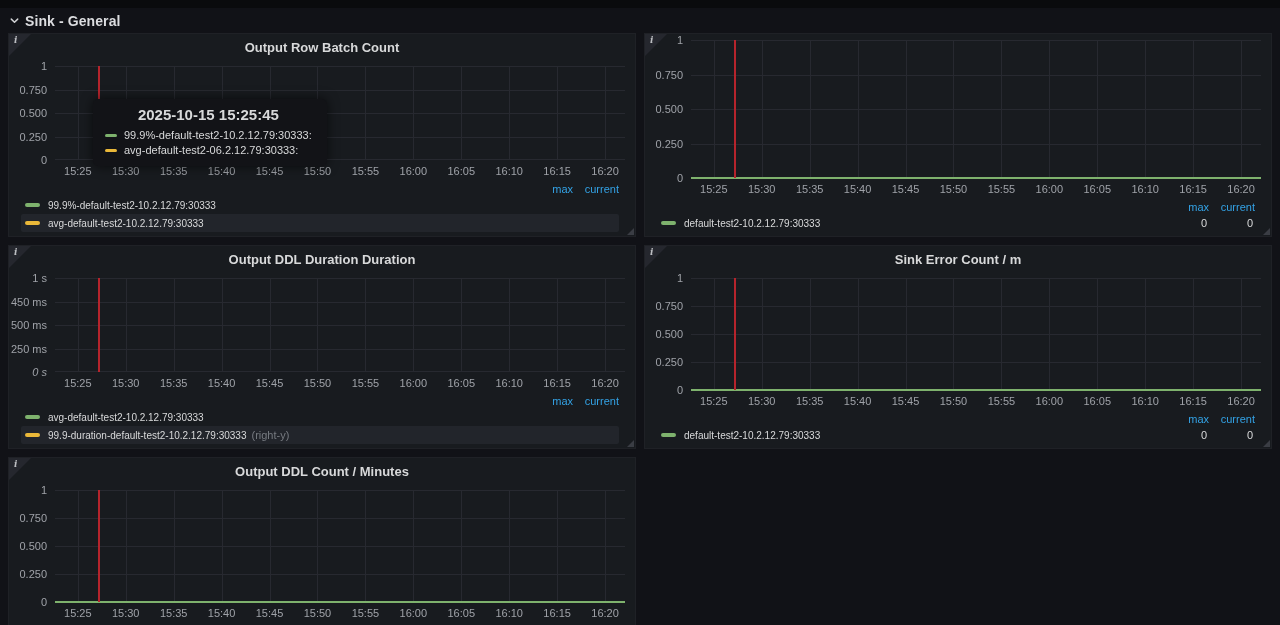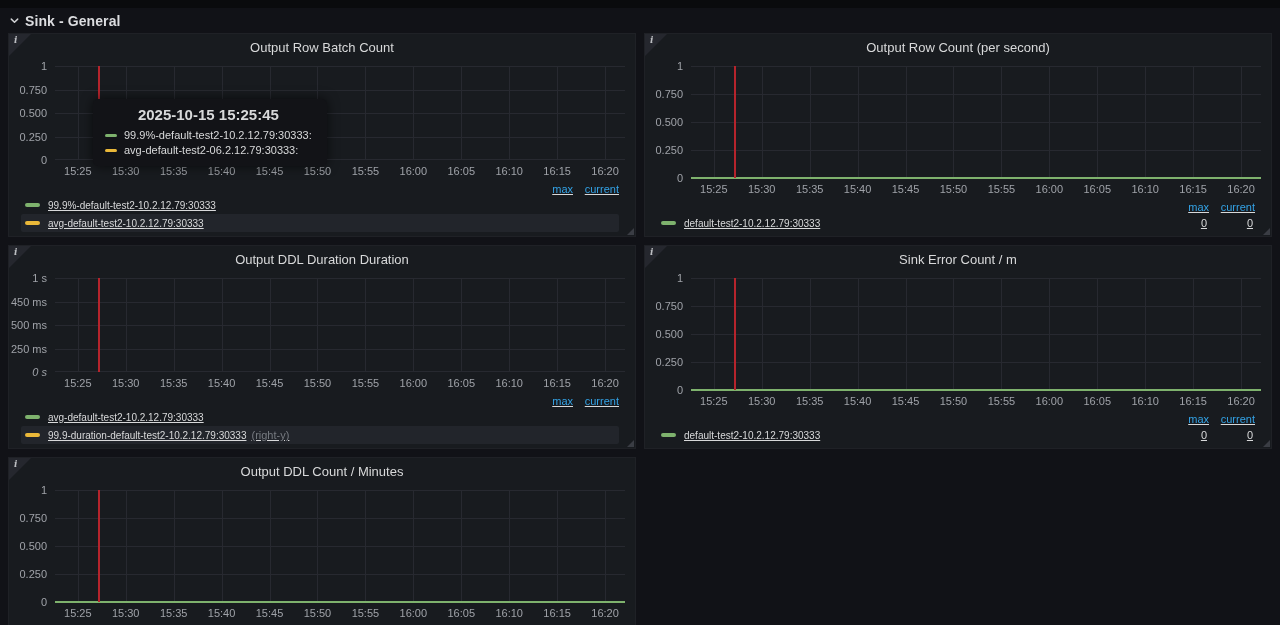--- a/index.html
+++ b/index.html
@@ -28,39 +28,39 @@
     position: absolute; top: 0; left: 0; width: 22px; height: 22px;
     background: #25272e; clip-path: polygon(0 0, 100% 0, 0 100%);
     z-index: 5; cursor: pointer;
   }
   .info-glyph {
     position: absolute; top: 1px; left: 5px;
     font: italic 700 9px "DejaVu Serif", serif; color: #bcbec2;
   }
   .panel-title {
     height: 26px; flex: none; display: flex; align-items: center; justify-content: center;
-    font-size: 13px; font-weight: 400; color: #d8d9da; cursor: pointer;
+    font-size: 13px; font-weight: 700; color: #d8d9da; cursor: pointer;
   }
   .chart { flex: 1; display: flex; padding: 6px 10px 0 0; min-height: 0; }
   .yaxis { width: 46px; flex: none; position: relative; }
   .ytick {
     position: absolute; right: 8px; transform: translateY(-50%);
     font-size: 11px; color: #9fa2a8; white-space: nowrap;
   }
   .plot { flex: 1; position: relative; }
   .hgrid { position: absolute; left: 0; right: 0; height: 1px; background: #272930; }
   .vgrid { position: absolute; top: 0; bottom: 0; width: 1px; background: #272930; }
   .zeroline { position: absolute; left: 0; right: 0; bottom: -1px; height: 2px; background: #7eb26d; z-index: 2; }
   .cursorline { position: absolute; top: 0; bottom: 0; width: 2px; background: #b5242c; z-index: 3; }
   .xaxis { height: 20px; flex: none; position: relative; margin: 0 10px 0 46px; }
   .xtick {
     position: absolute; top: 5px; transform: translateX(-50%);
     font-size: 11px; color: #9fa2a8; white-space: nowrap;
   }
-  .legend { flex: none; padding: 1px 16px 4px 12px; text-decoration: underline; }
+  .legend { flex: none; padding: 1px 16px 4px 12px; }
   .legend-head { display: flex; justify-content: flex-end; height: 15px; align-items: center; }
   .lv { width: 46px; text-align: right; font-size: 11px; color: #d8d9da; flex: none; }
   .lv.head { color: #33a2e5; cursor: pointer; }
   .legend-row { display: flex; align-items: center; height: 18px; padding: 0 2px; border-radius: 2px; cursor: pointer; }
   .legend-row.hl { background: #22252b; }
   .dash { width: 15px; height: 4px; border-radius: 2px; margin: 0 8px 0 2px; flex: none; }
   .dash.sm { width: 12px; height: 3px; margin: 0 7px 0 0; }
   .llabel { font-size: 10px; color: #d8d9da; white-space: nowrap; }
   .lsuffix { font-size: 11px; color: #767a80; margin-left: 5px; white-space: nowrap; }
   .lspace { flex: 1; }
@@ -176,23 +176,20 @@
           <span class="lv"></span>
         </div>
       </div>
     <div class="resize-handle"></div>
   </section>
 
   <section class="panel" data-panel-index="1">
     <div class="info-corner">
         <span class="info-glyph">i</span>
       </div>
-    <div class="panel-title">
-        <span>Output Row Count (per second)</span>
-      </div>
     <div class="chart">
       <div class="yaxis">
           <span class="ytick" style="top: 0%;">1</span>
           <span class="ytick" style="top: 25%;">0.750</span>
           <span class="ytick" style="top: 50%;">0.500</span>
           <span class="ytick" style="top: 75%;">0.250</span>
           <span class="ytick" style="top: 100%;">0</span>
         </div>
       <div class="plot">
           <div class="hgrid" style="top: 0%;"></div>

